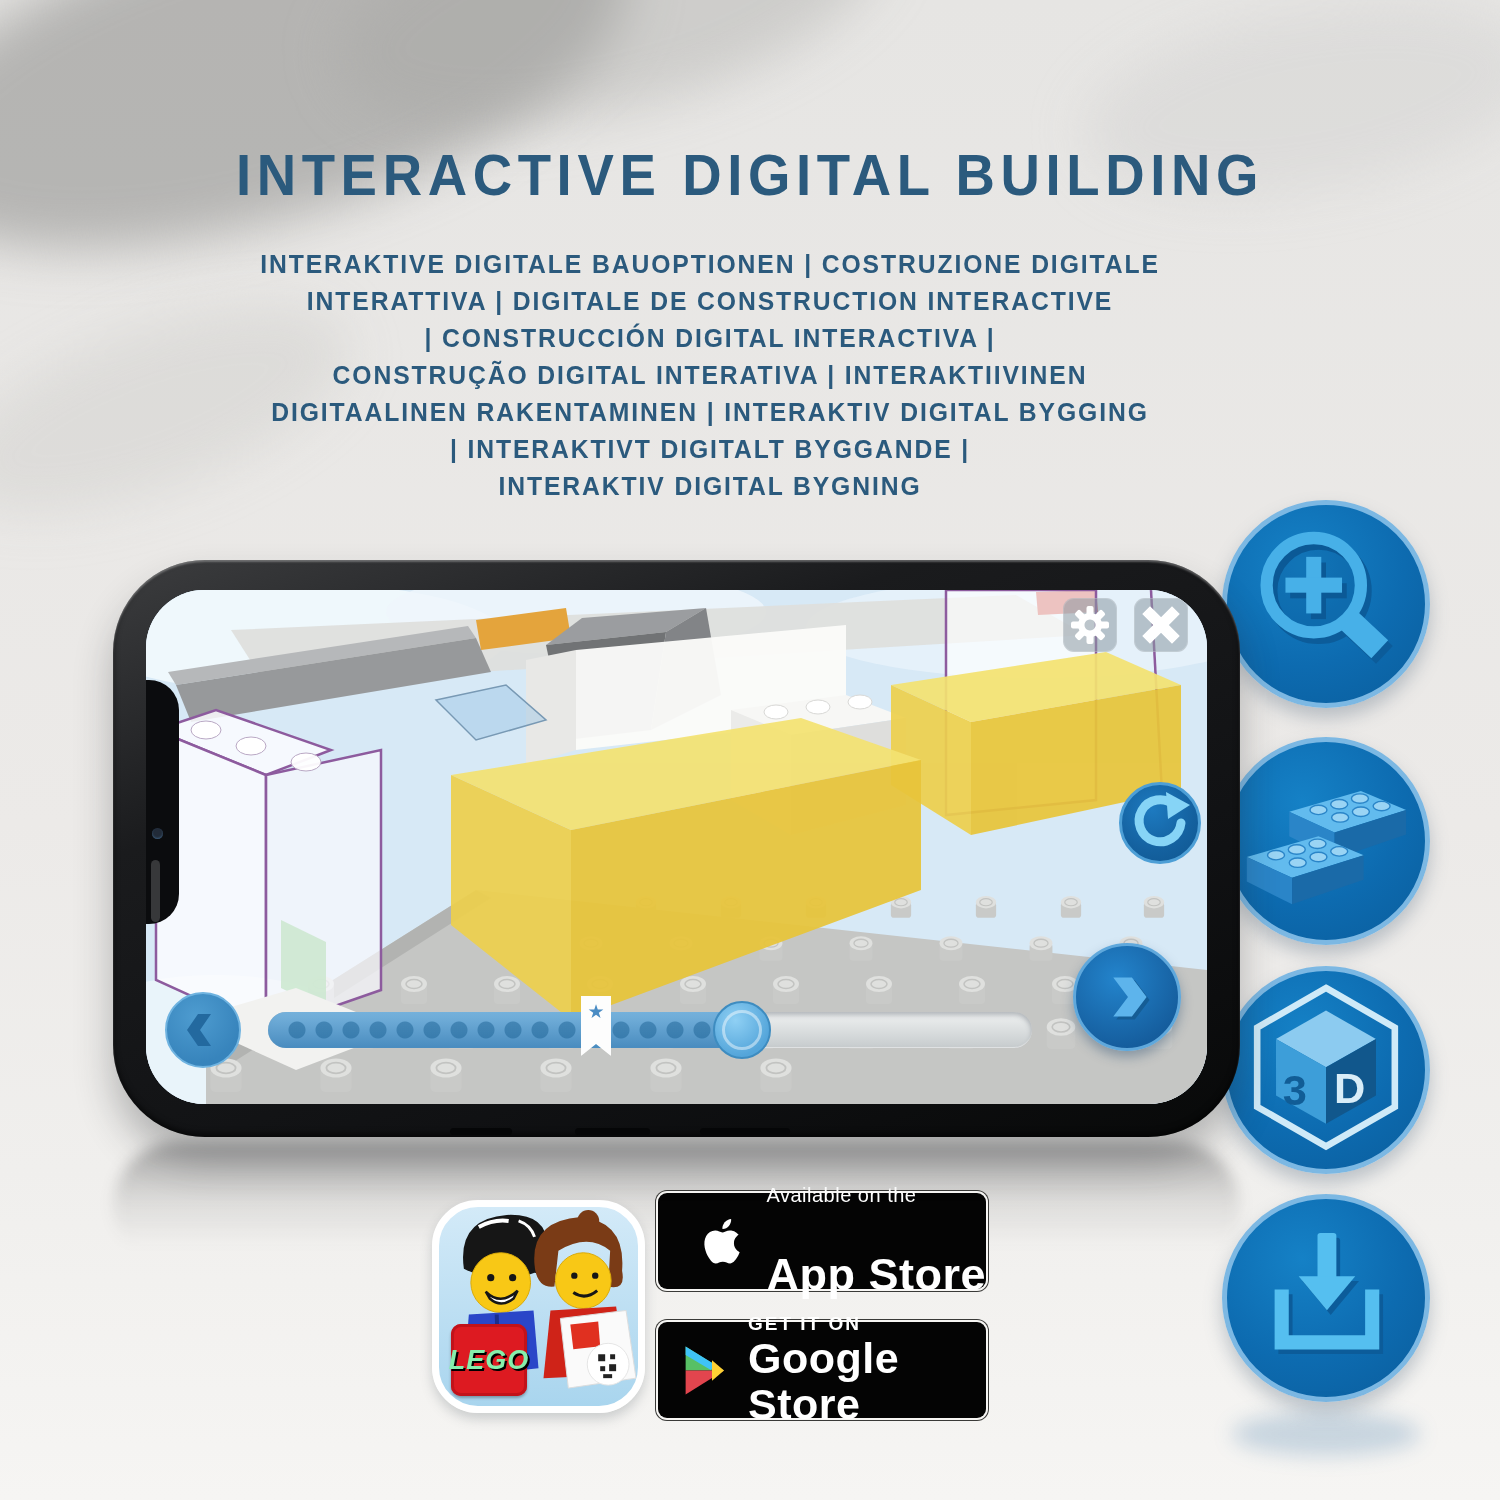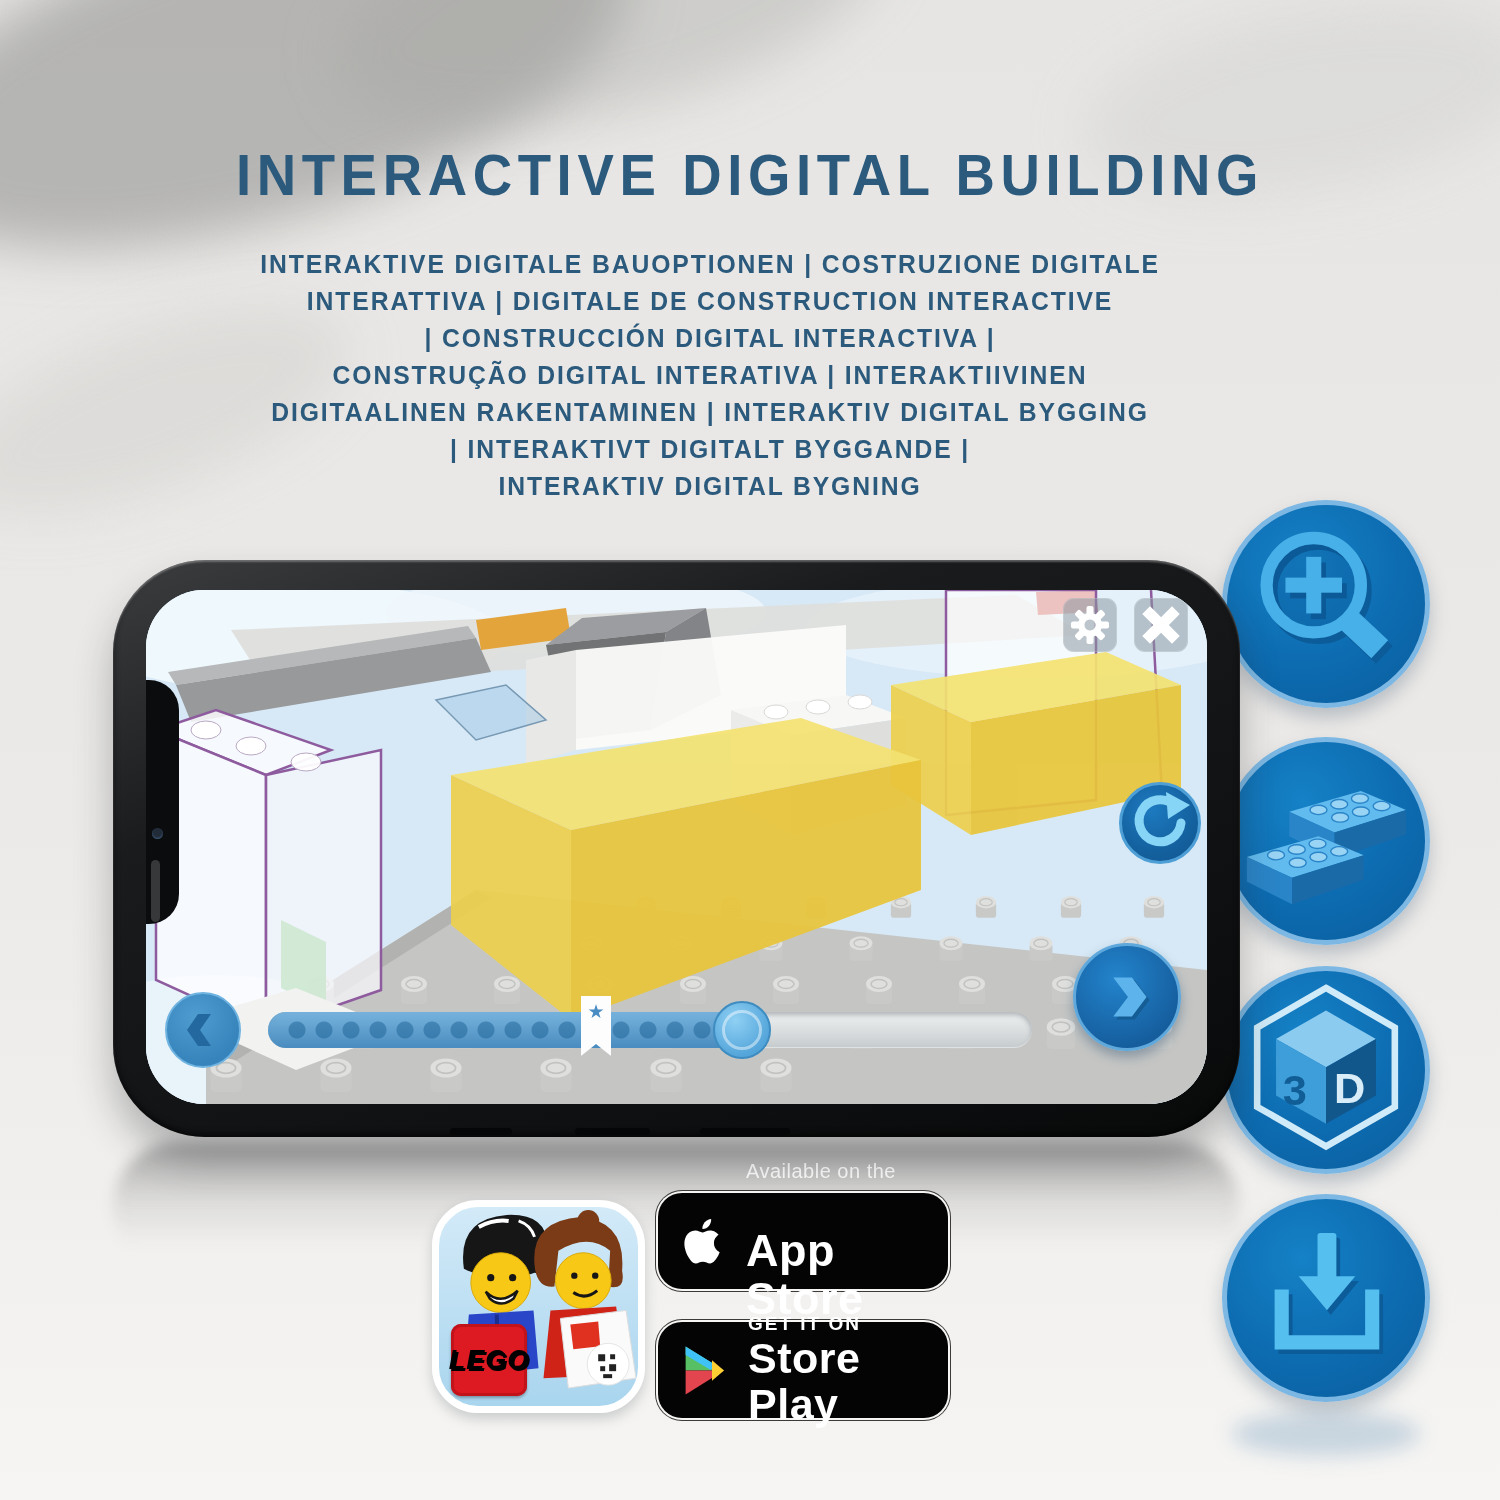--- a/index.html
+++ b/index.html
@@ -86,23 +86,23 @@
       filter:blur(7px);z-index:1;}
 
   
   .app-icon{position:absolute;left:432px;top:1200px;width:213px;height:213px;border-radius:46px;
       border:7px solid #ffffff;box-sizing:border-box;overflow:hidden;cursor:pointer;
       background:linear-gradient(180deg,#d3eaf8,#a9d5ee);box-shadow:0 6px 12px rgba(80,90,100,.25);z-index:3;}
   .app-icon svg{position:absolute;left:0;top:0;width:100%;height:100%;}
   .lego-tile{position:absolute;left:12px;bottom:10px;width:76px;height:72px;border-radius:10px;
       background:#dd1a21;box-shadow:inset 0 0 0 3px #c2121a, 0 2px 3px rgba(0,0,0,.3);
       display:flex;align-items:center;justify-content:center;}
-  .lego-tile span{font-size:27px;font-weight:900;font-style:italic;color:#000000;letter-spacing:1px;
+  .lego-tile span{font-size:27px;font-weight:900;font-style:italic;color:#86efac;letter-spacing:1px;
       text-shadow:2px 2px 0 #000;}
-  .badge{position:absolute;left:658px;width:290px;height:96px;border-radius:24px;background:#040404;
+  .badge{position:absolute;left:658px;width:328px;height:96px;border-radius:9px;background:#040404;
       box-shadow:0 0 0 2px #f7f6f4, 0 0 0 3px #3a3a38;display:flex;align-items:center;cursor:pointer;z-index:3;justify-content:flex-end;}
   .badge-apple{top:1193px;} .badge-google{top:1322px;}
   .badge .logo{margin-left:24px;flex:0 0 auto;}
   .badge .txt{margin-left:18px;color:#fff;}
   .as-line1{font-size:20px;letter-spacing:.5px;}
   .as-line2{font-size:45px;font-weight:600;letter-spacing:.5px;line-height:1.05;margin-top:44px;}
   .gp-line1{font-size:19px;font-weight:700;letter-spacing:2px;}
   .gp-line2{font-size:43px;font-weight:600;letter-spacing:.5px;line-height:1.08;}
 </style>
 </head>
@@ -421,16 +421,16 @@
 
   <div class="badge badge-google">
     <svg class="logo" width="48" height="53" viewBox="0 0 40 44">
       <polygon points="3,2 35,22 3,22" fill="#57c065"></polygon>
       <polygon points="3,22 35,22 3,42" fill="#e2454e"></polygon>
       <polygon points="3,2 28,17.5 24,21.5 3,9" fill="#3fc3f7"></polygon>
       <polygon points="25,13.5 35,22 25,30.5" fill="#fdd034"></polygon>
     </svg>
     <div class="txt">
       <div class="gp-line1">GET IT ON</div>
-      <div class="gp-line2">Store Play</div>
+      <div class="gp-line2">Google Store</div>
     </div>
   </div>
 </div>
 
 </body></html>

